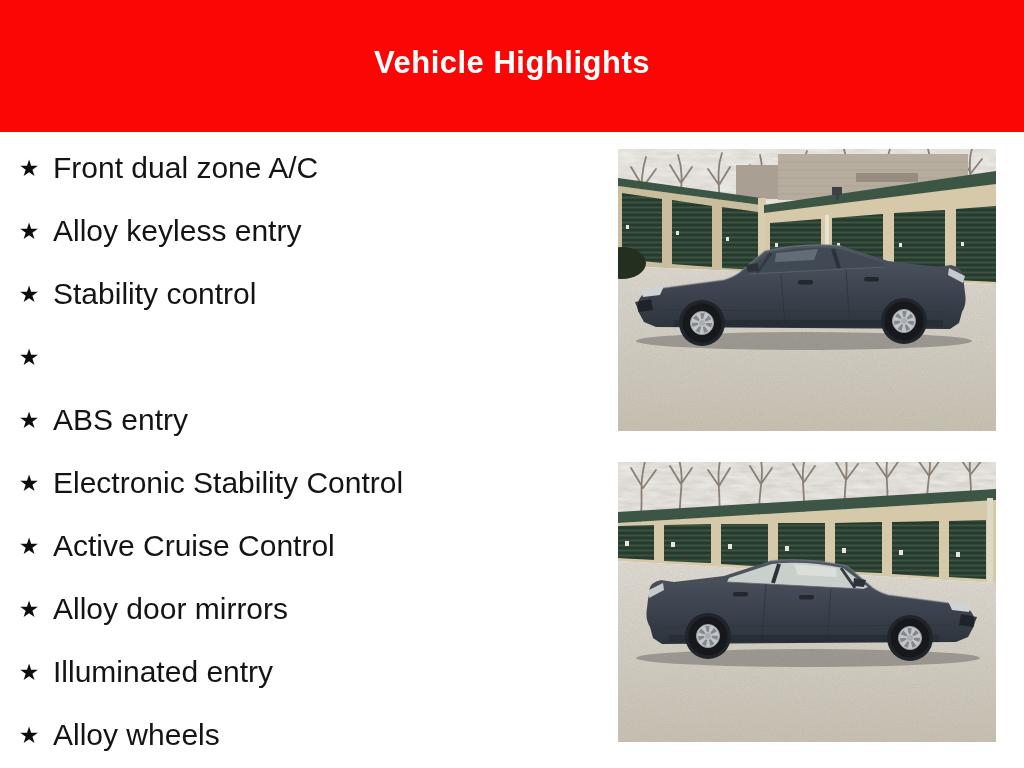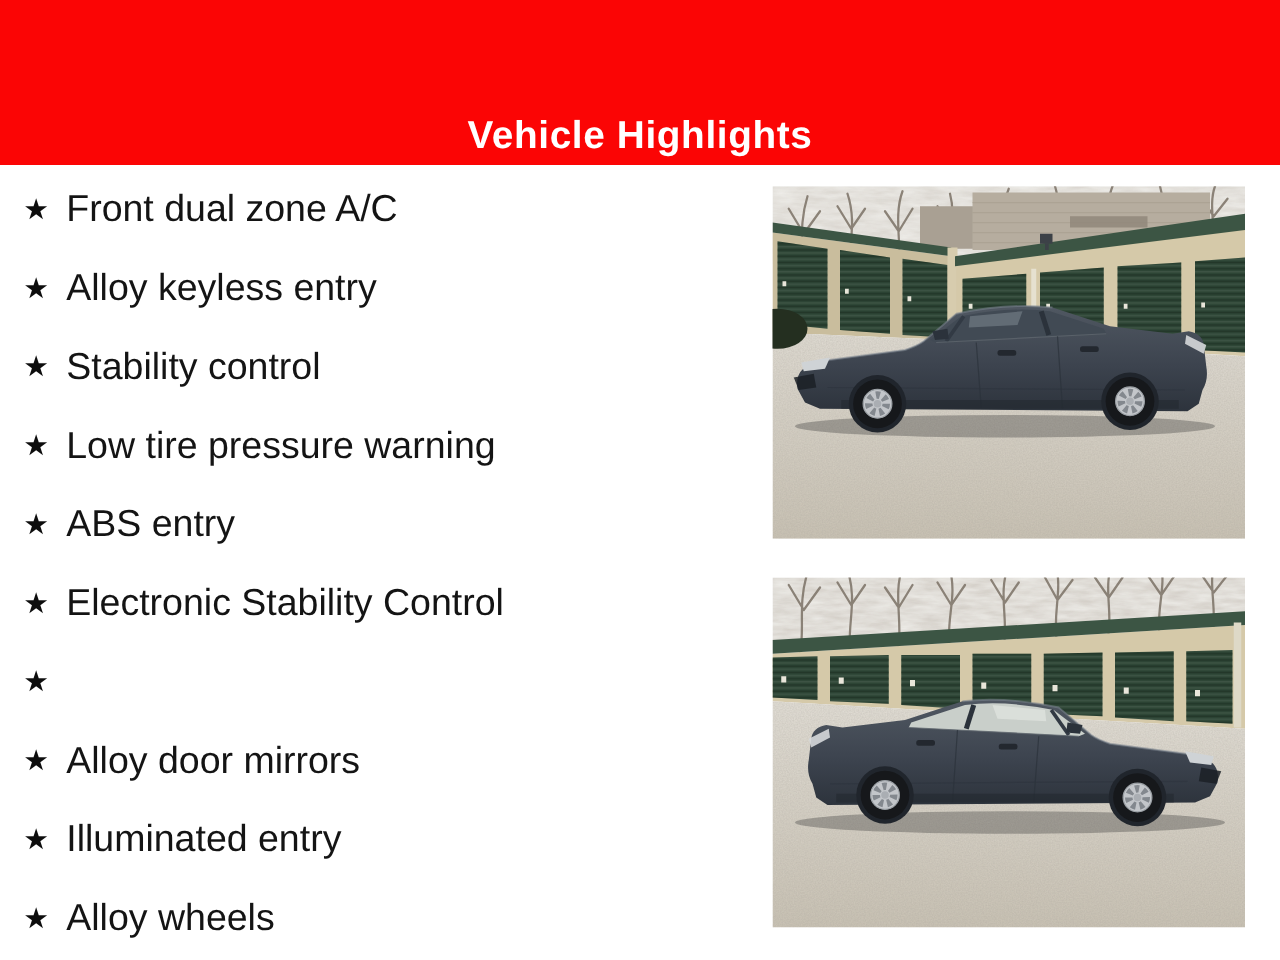--- a/index.html
+++ b/index.html
@@ -4,21 +4,21 @@
 <style>
   html,body { margin:0; padding:0; background:#ffffff; }
   .page {
     position:relative; width:1024px; height:768px; overflow:hidden;
     background:#ffffff; font-family:"Liberation Sans", sans-serif;
   }
   
   .banner {
     position:absolute; left:0; top:0; width:1024px; height:132px;
     background:var(--banner-red, #fb0505);
-    display:flex; align-items:flex-end; justify-content:center;
+    display:flex; align-items:center; justify-content:center;
   }
   .banner h1 {
     margin:0 0 6px 0; color:var(--banner-text,#ffffff);
     font-size:31px; font-weight:bold; letter-spacing:0.5px;
   }
   
   ul.features {
     position:absolute; left:0; top:136px; width:600px;
     margin:0; padding:0; list-style:none;
   }
@@ -133,32 +133,32 @@
     <li>
         <span class="star">★</span>
         <span class="label">Alloy keyless entry</span>
       </li>
     <li>
         <span class="star">★</span>
         <span class="label">Stability control</span>
       </li>
     <li>
         <span class="star">★</span>
-        <span class="label">Low tire pressure warning</span>
       </li>
     <li>
         <span class="star">★</span>
         <span class="label">ABS entry</span>
       </li>
     <li>
         <span class="star">★</span>
         <span class="label">Electronic Stability Control</span>
       </li>
     <li>
         <span class="star">★</span>
+        <span class="label">Active Cruise Control</span>
       </li>
     <li>
         <span class="star">★</span>
         <span class="label">Alloy door mirrors</span>
       </li>
     <li>
         <span class="star">★</span>
         <span class="label">Illuminated entry</span>
       </li>
     <li>

